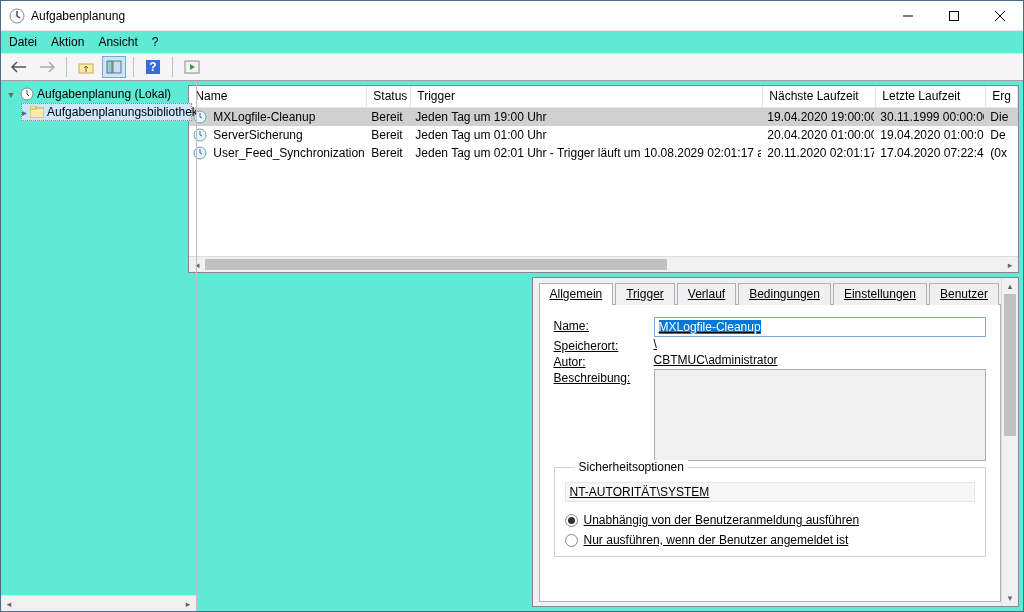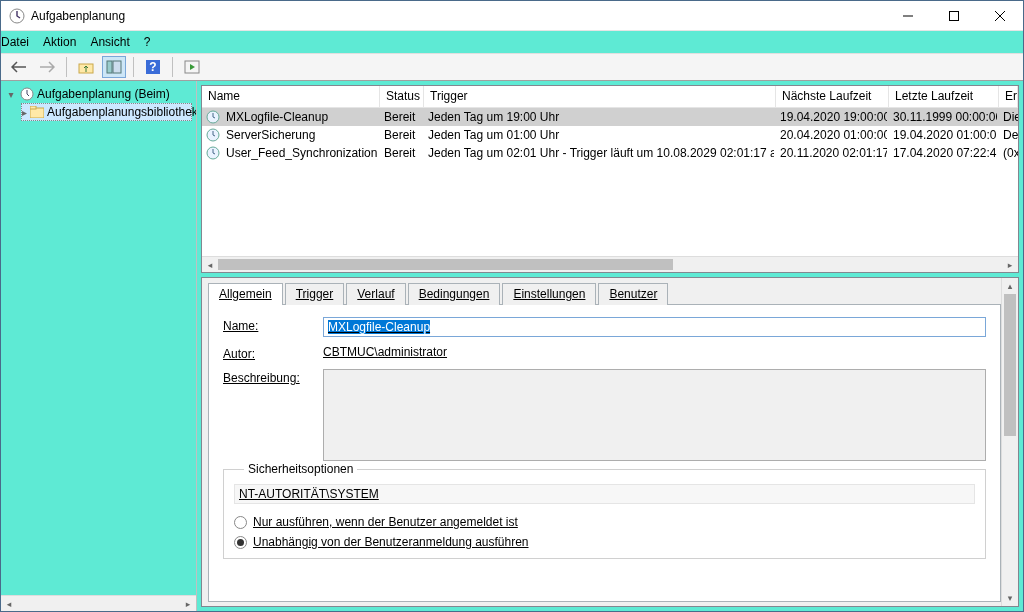--- a/index.html
+++ b/index.html
@@ -3,55 +3,55 @@
 <meta charset="utf-8">
 <style>
 * { margin: 0; padding: 0; box-sizing: border-box; font-family: "Segoe UI", Tahoma, sans-serif; font-size: 12px; }
 body { background: #fff; overflow: hidden; }
 .window { width: 1024px; height: 612px; border: 1px solid #4a6a8a; display: flex; flex-direction: column; background: #5eead4; }
 .titlebar { height: 30px; display: flex; align-items: center; padding-left: 8px; background: #fff; border-bottom: 1px solid #e5e5e5; }
 .titlebar .icon { margin-right: 6px; }
 .titlebar .title { flex: 1; }
 .titlebar .ctrls { display: flex; height: 100%; }
 .titlebar .ctrls div { width: 46px; display: flex; align-items: center; justify-content: center; }
-.menubar { height: 22px; display: flex; align-items: center; gap: 14px; }
+.menubar { height: 22px; display: flex; align-items: center; padding-left: 8px; gap: 14px; }
 .menubar span { cursor: default; }
 .toolbar { height: 28px; border-top: 1px solid #e0e0e0; border-bottom: 1px solid #a0a0a0; background: #f5f5f5; display: flex; align-items: center; padding-left: 6px; gap: 4px; }
 .toolbar .tbtn { width: 24px; height: 22px; display: flex; align-items: center; justify-content: center; border: 1px solid transparent; }
 .toolbar .tbtn.active { border: 1px solid #7aa7d8; background: #cde6f7; }
 .toolbar .sep { width: 1px; height: 20px; background: #c0c0c0; margin: 0 3px; }
 .body { flex: 1; display: flex; min-height: 0; }
 .tree { width: 196px; border-right: 1px solid #c0c0c0; padding: 4px; overflow: hidden; position: relative; }
 .tree-row { display: flex; align-items: center; height: 18px; white-space: nowrap; }
 .tree-row.sel { background: #cce8ff; border: 1px dotted #888; }
 .tree-row .tog { width: 12px; text-align: center; color: #666; font-size: 10px; }
 .tree-row .ic { margin: 0 3px; }
 .tree .hscroll { position: absolute; bottom: 0; left: 0; right: 0; height: 16px; background: #f0f0f0; border-top: 1px solid #ddd; display: flex; }
 .tree .hscroll .thumb { width: 60px; background: #c0c0c0; margin: 2px; }
 .tree .hscroll .arr { width: 16px; display:flex; align-items:center; justify-content:center; color:#666; font-size:9px; }
-.main { flex: 1; display: flex; flex-direction: column; min-width: 0; padding: 4px; gap: 4px; }
+.main { flex: 1; display: flex; flex-direction: column; min-width: 0; padding: 4px; gap: 4px; align-items: flex-end; }
 .list-pane { border: 1px solid #828790; height: 188px; display: flex; flex-direction: column; background: #fff; }
 .list-header { height: 22px; display: flex; border-bottom: 1px solid #e5e5e5; background: #fff; }
 .list-header .col { border-right: 1px solid #e5e5e5; padding: 3px 6px; white-space: nowrap; overflow: hidden; }
 .list-body { flex: 1; overflow: hidden; }
 .list-row { height: 18px; display: flex; align-items: center; }
 .list-row.sel { background: #d0d0d0; }
 .list-row .cell { padding: 0 6px; white-space: nowrap; overflow: hidden; }
 .list-row .ic { margin-left: 4px; }
 .list-scroll { height: 16px; background: #f0f0f0; border-top: 1px solid #ddd; display: flex; }
 .list-scroll .arr { width: 16px; display:flex; align-items:center; justify-content:center; color:#666; font-size:9px; }
 .list-scroll .track { flex:1; position:relative; }
 .list-scroll .thumb { position:absolute; left:0; top:2px; bottom:2px; width:58%; background:#c0c0c0; }
 .detail-pane { flex: 1; border: 1px solid #828790; display: flex; min-height: 0; background: #f0f0f0; }
 .detail-inner { flex: 1; display: flex; flex-direction: column; padding: 4px 0 4px 6px; min-height:0;text-decoration:underline; }
 .tabs { display: flex; height: 22px; }
 .tab { padding: 3px 10px; border: 1px solid #aab2b8; border-bottom: none; background: #f0f0f0; margin-right: 2px; position: relative; top: 1px; }
 .tab.active { background: #fff; z-index: 2; }
 .tabpage { flex: 1; background: #fff; border: 1px solid #aab2b8; padding: 12px 14px; overflow:hidden; }
-.form-row { display: flex; align-items: flex-start; margin-bottom: 8px; }
+.form-row { display: flex; align-items: flex-start; margin-bottom: 0; }
 .form-row .lbl { width: 100px; padding-top: 2px; }
 .form-row .val { flex: 1; }
 .text-input { width: 100%; border: 1px solid #7aa7d8; padding: 2px 4px; background: #fff; }
 .text-input .selected { background: #0078d7; color: #fff; }
 .textarea { width: 100%; height: 92px; border: 1px solid #adadad; background: #f0f0f0; }
 .groupbox { border: 1px solid #d0d0d0; padding: 10px 10px 6px 10px; position: relative; margin-top: 6px; }
 .groupbox .legend { position: absolute; top: -8px; left: 20px; background: #fff; padding: 0 4px; }
 .readonly-field { width: 100%; border: 1px solid #e5e5e5; background: #f7f7f7; padding: 2px 4px; margin: 4px 12px 8px 0; }
 .radio-row { display: flex; align-items: center; height: 20px; gap: 6px; }
 .radio { width: 13px; height: 13px; border: 1px solid #888; border-radius: 50%; display:inline-flex; align-items:center; justify-content:center; }
@@ -144,21 +144,21 @@
   <div class="body">
     <div class="tree">
       <div class="tree-row">
         <span class="tog">▾</span>
         <span class="ic">
             <svg width="14" height="14">
               <circle cx="7" cy="7" r="6" fill="#fff" stroke="#888"></circle>
               <path d="M7 3v4l2 2" stroke="#446" fill="none"></path>
             </svg>
           </span>
-        <span>Aufgabenplanung (Beim)</span>
+        <span>Aufgabenplanung (Lokal)</span>
       </div>
       <div class="tree-row sel" style="margin-left:16px">
         <span class="tog">▸</span>
         <span class="ic">
             <svg width="14" height="12">
               <rect x="0" y="2" width="14" height="10" fill="#ffe9a8" stroke="#caa84a"></rect>
               <rect x="0" y="0" width="6" height="3" fill="#ffe9a8" stroke="#caa84a"></rect>
             </svg>
           </span>
         <span>Aufgabenplanungsbibliothek</span>
@@ -246,42 +246,46 @@
             <div class="tab">Benutzer</div>
           </div>
           <div class="tabpage">
             <div class="form-row">
               <div class="lbl">Name:</div>
               <div class="val">
                 <div class="text-input"><span class="selected">MXLogfile-Cleanup</span></div>
               </div>
             </div>
             <div class="form-row">
+              <div class="lbl">Speicherort:</div>
+              <div class="val">\</div>
+            </div>
+            <div class="form-row">
               <div class="lbl">Autor:</div>
               <div class="val">CBTMUC\administrator</div>
             </div>
             <div class="form-row">
               <div class="lbl">Beschreibung:</div>
               <div class="val">
                   <div class="textarea"></div>
                 </div>
             </div>
             <div class="groupbox">
               <div class="legend">Sicherheitsoptionen</div>
               <div class="readonly-field">NT-AUTORITÄT\SYSTEM</div>
-              <div class="radio-row">
-                <span class="radio"></span>
-                <span>Nur ausführen, wenn der Benutzer angemeldet ist</span>
-              </div>
               <div class="radio-row">
                 <span class="radio">
                     <span class="dot"></span>
                   </span>
                 <span>Unabhängig von der Benutzeranmeldung ausführen</span>
               </div>
+              <div class="radio-row">
+                <span class="radio"></span>
+                <span>Nur ausführen, wenn der Benutzer angemeldet ist</span>
+              </div>
             </div>
           </div>
         </div>
         <div class="vscroll">
           <div class="arr">▴</div>
           <div class="track">
               <div class="thumb"></div>
             </div>
           <div class="arr">▾</div>
         </div>

